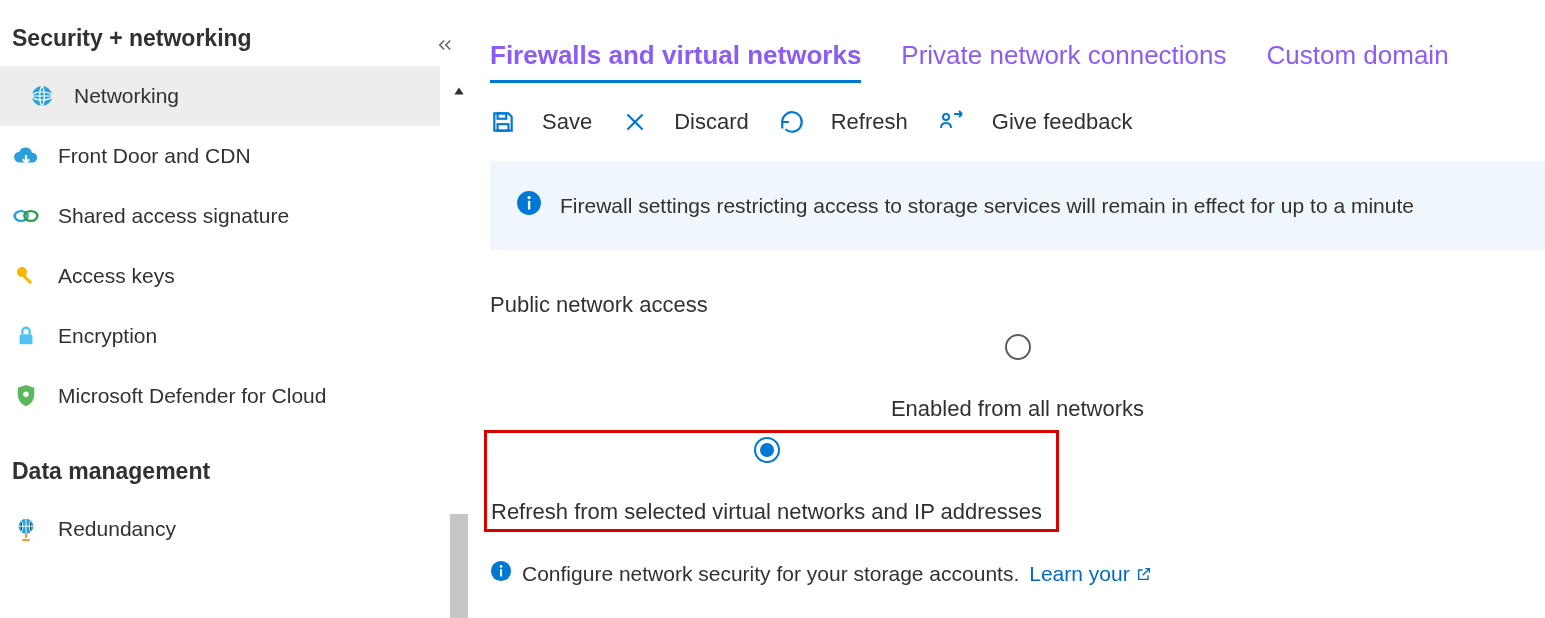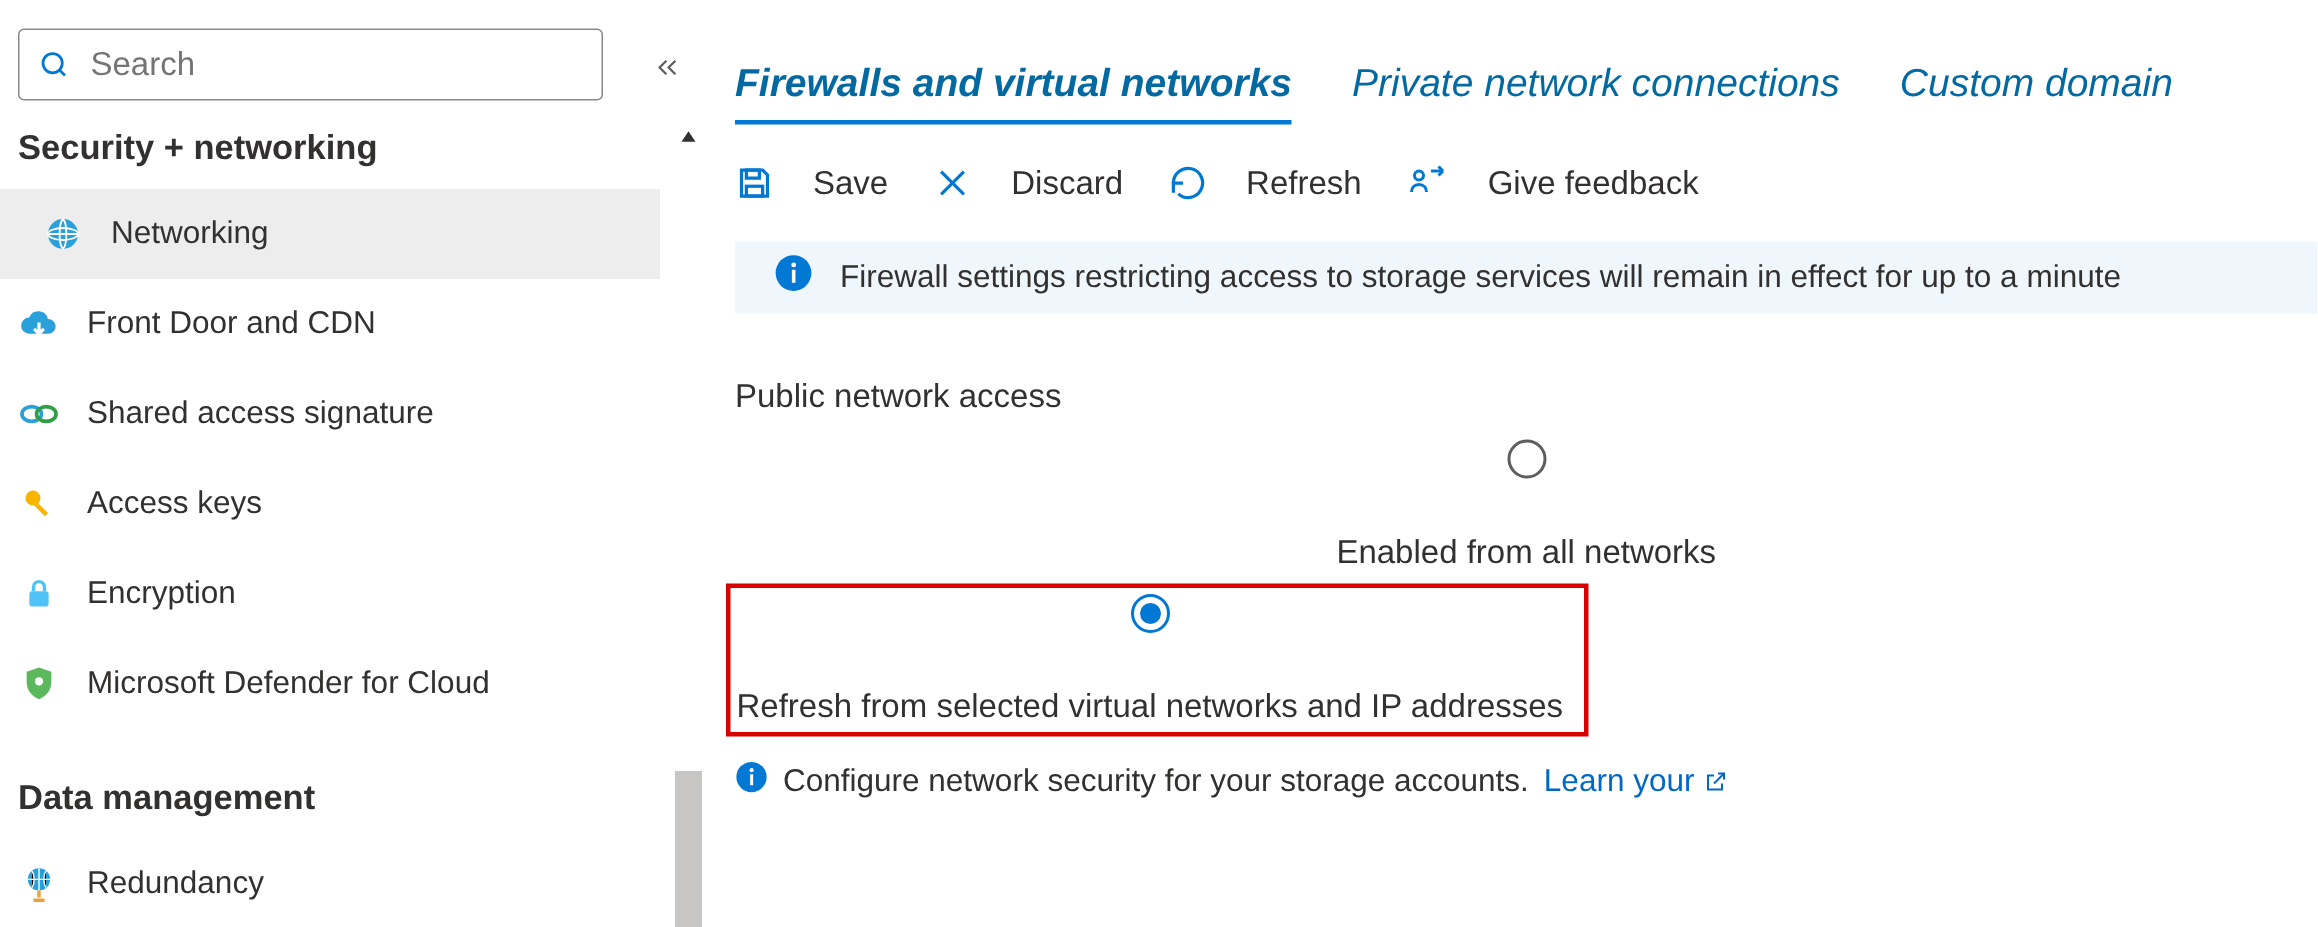--- a/index.html
+++ b/index.html
@@ -90,25 +90,24 @@
       position: relative;
     }
     .tabs {
       display: flex;
       gap: 40px;
       padding: 40px 0 0 0;
       margin-left: 0;
     }
     .tab {
       font-size: 26px;
-      color: #0369a1;
+      color: #8b5cf6;
       padding-bottom: 12px;
       cursor: pointer;
       position: relative;
-      font-style: italic;
     }
     .tab:first-child { margin-left: 0; }
     .tab.active {
       font-weight: 600;
     }
     .tab.active::after {
       content: "";
       position: absolute;
       left: 0; right: 0; bottom: 0;
       height: 3px;
@@ -124,21 +123,21 @@
     }
     .tool-btn {
       display: flex;
       align-items: center;
       gap: 26px;
       cursor: pointer;
     }
     .tool-btn svg { color:#0078d4; }
     .info-banner {
       background: #eff6fc;
-      padding: 8px 26px;
+      padding: 29px 26px;
       display: flex;
       align-items: center;
       gap: 18px;
       font-size: 21px;
       color: #323130;
       margin-right: 0;
     }
     .section-title {
       font-size: 22px;
       color: #323130;
@@ -174,21 +173,21 @@
     .radio.checked .dot {
       width: 14px; height: 14px; border-radius:50%;
       background: #0078d4;
     }
     .info-line {
       display: flex;
       align-items: center;
       gap: 10px;
       font-size: 21px;
       color: #323130;
-      margin-top: 16px;
+      margin-top: 28px;
     }
     .info-line a {
       color: #0068c7;
       text-decoration: none;
       display:flex; align-items:center; gap:6px;
       cursor:pointer;
     }
     .sidebar-scroll-thumb{
       position:absolute;
       right:0; top:514px; width:18px; height:104px;
@@ -196,31 +195,20 @@
     }
     .main-content{
       padding-left: 22px;
       padding-right: 0;
     }
   </style>
 </head>
 <body>
 
 <div class="sidebar">
-  <div class="search-wrap">
-    <div class="search-box">
-      <span class="nav-icon">
-        <svg width="22" height="22" viewBox="0 0 24 24" fill="none" stroke="#0078d4" stroke-width="2">
-            <circle cx="11" cy="11" r="7"></circle>
-            <line x1="20" y1="20" x2="16" y2="16"></line>
-          </svg>
-      </span>
-      <input type="text" placeholder="Search" style="">
-    </div>
-  </div>
   <span class="collapse-caret">
     <svg width="18" height="18" viewBox="0 0 24 24" fill="none" stroke="#605e5c" stroke-width="2">
         <polyline points="11 18 5 12 11 6"></polyline>
         <polyline points="19 18 13 12 19 6"></polyline>
       </svg>
   </span>
   <span class="scroll-indicator">
     <svg width="14" height="14" viewBox="0 0 24 24" fill="#323130">
         <polygon points="12 6 20 18 4 18"></polygon>
       </svg>

